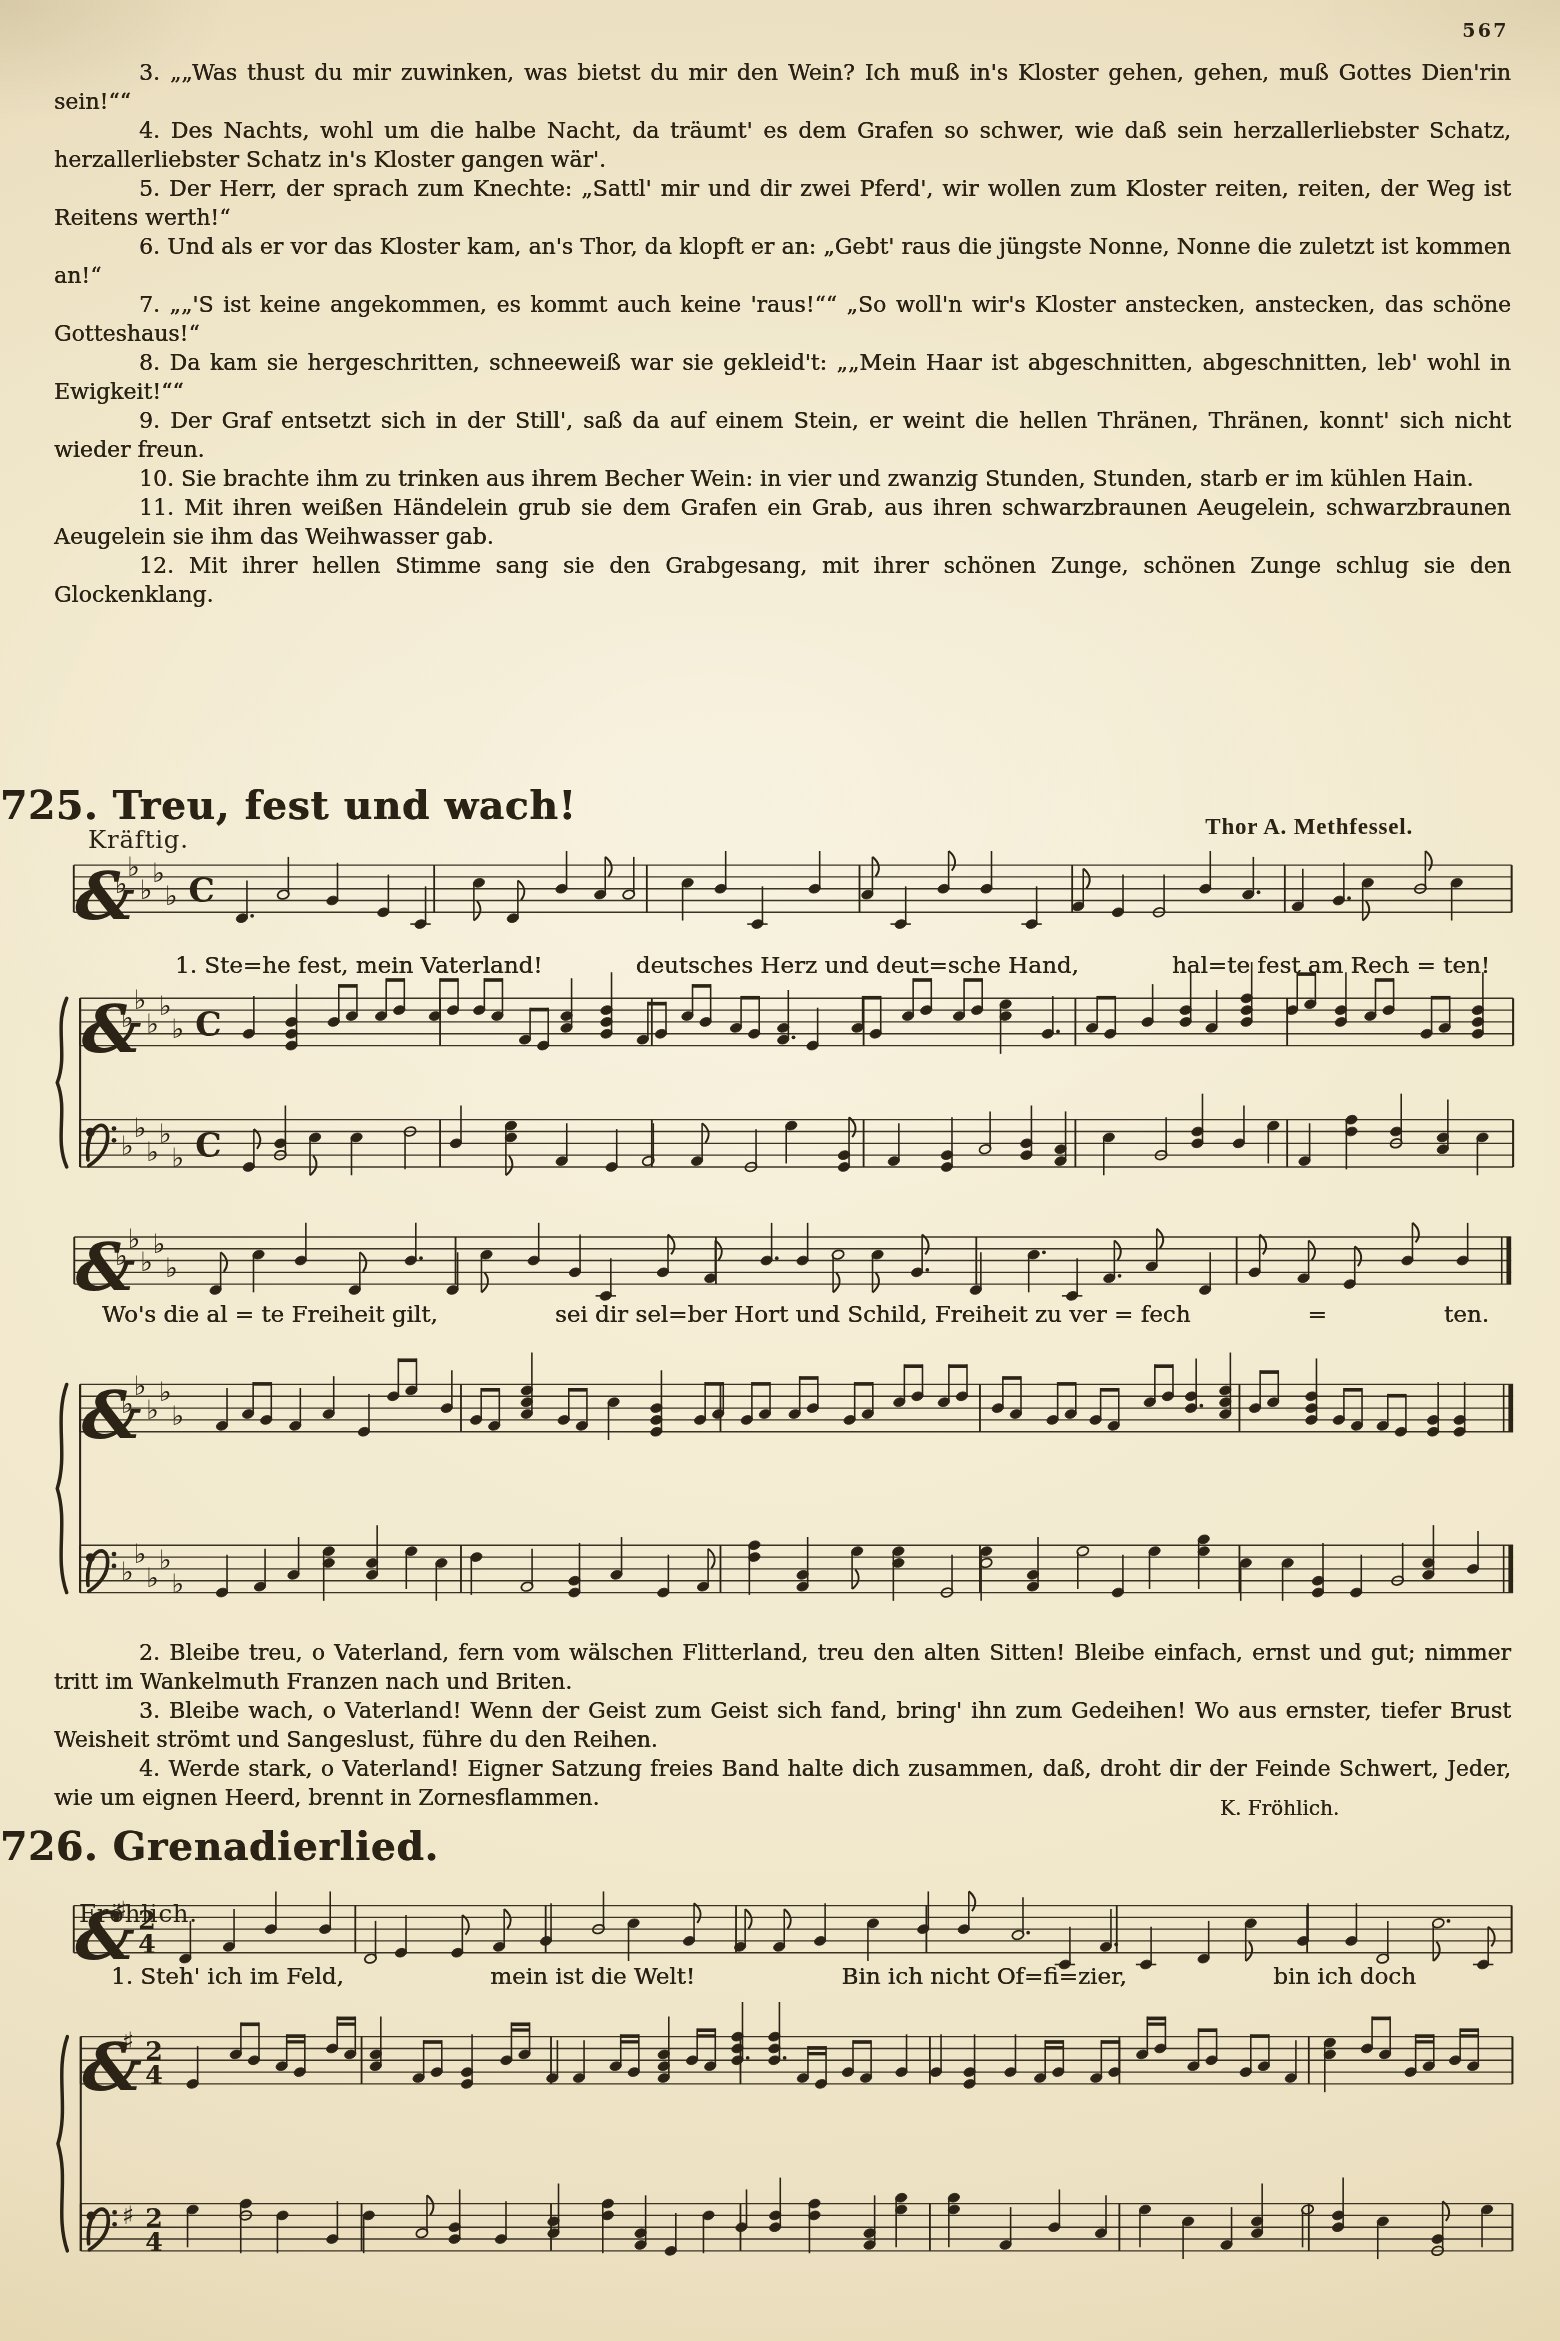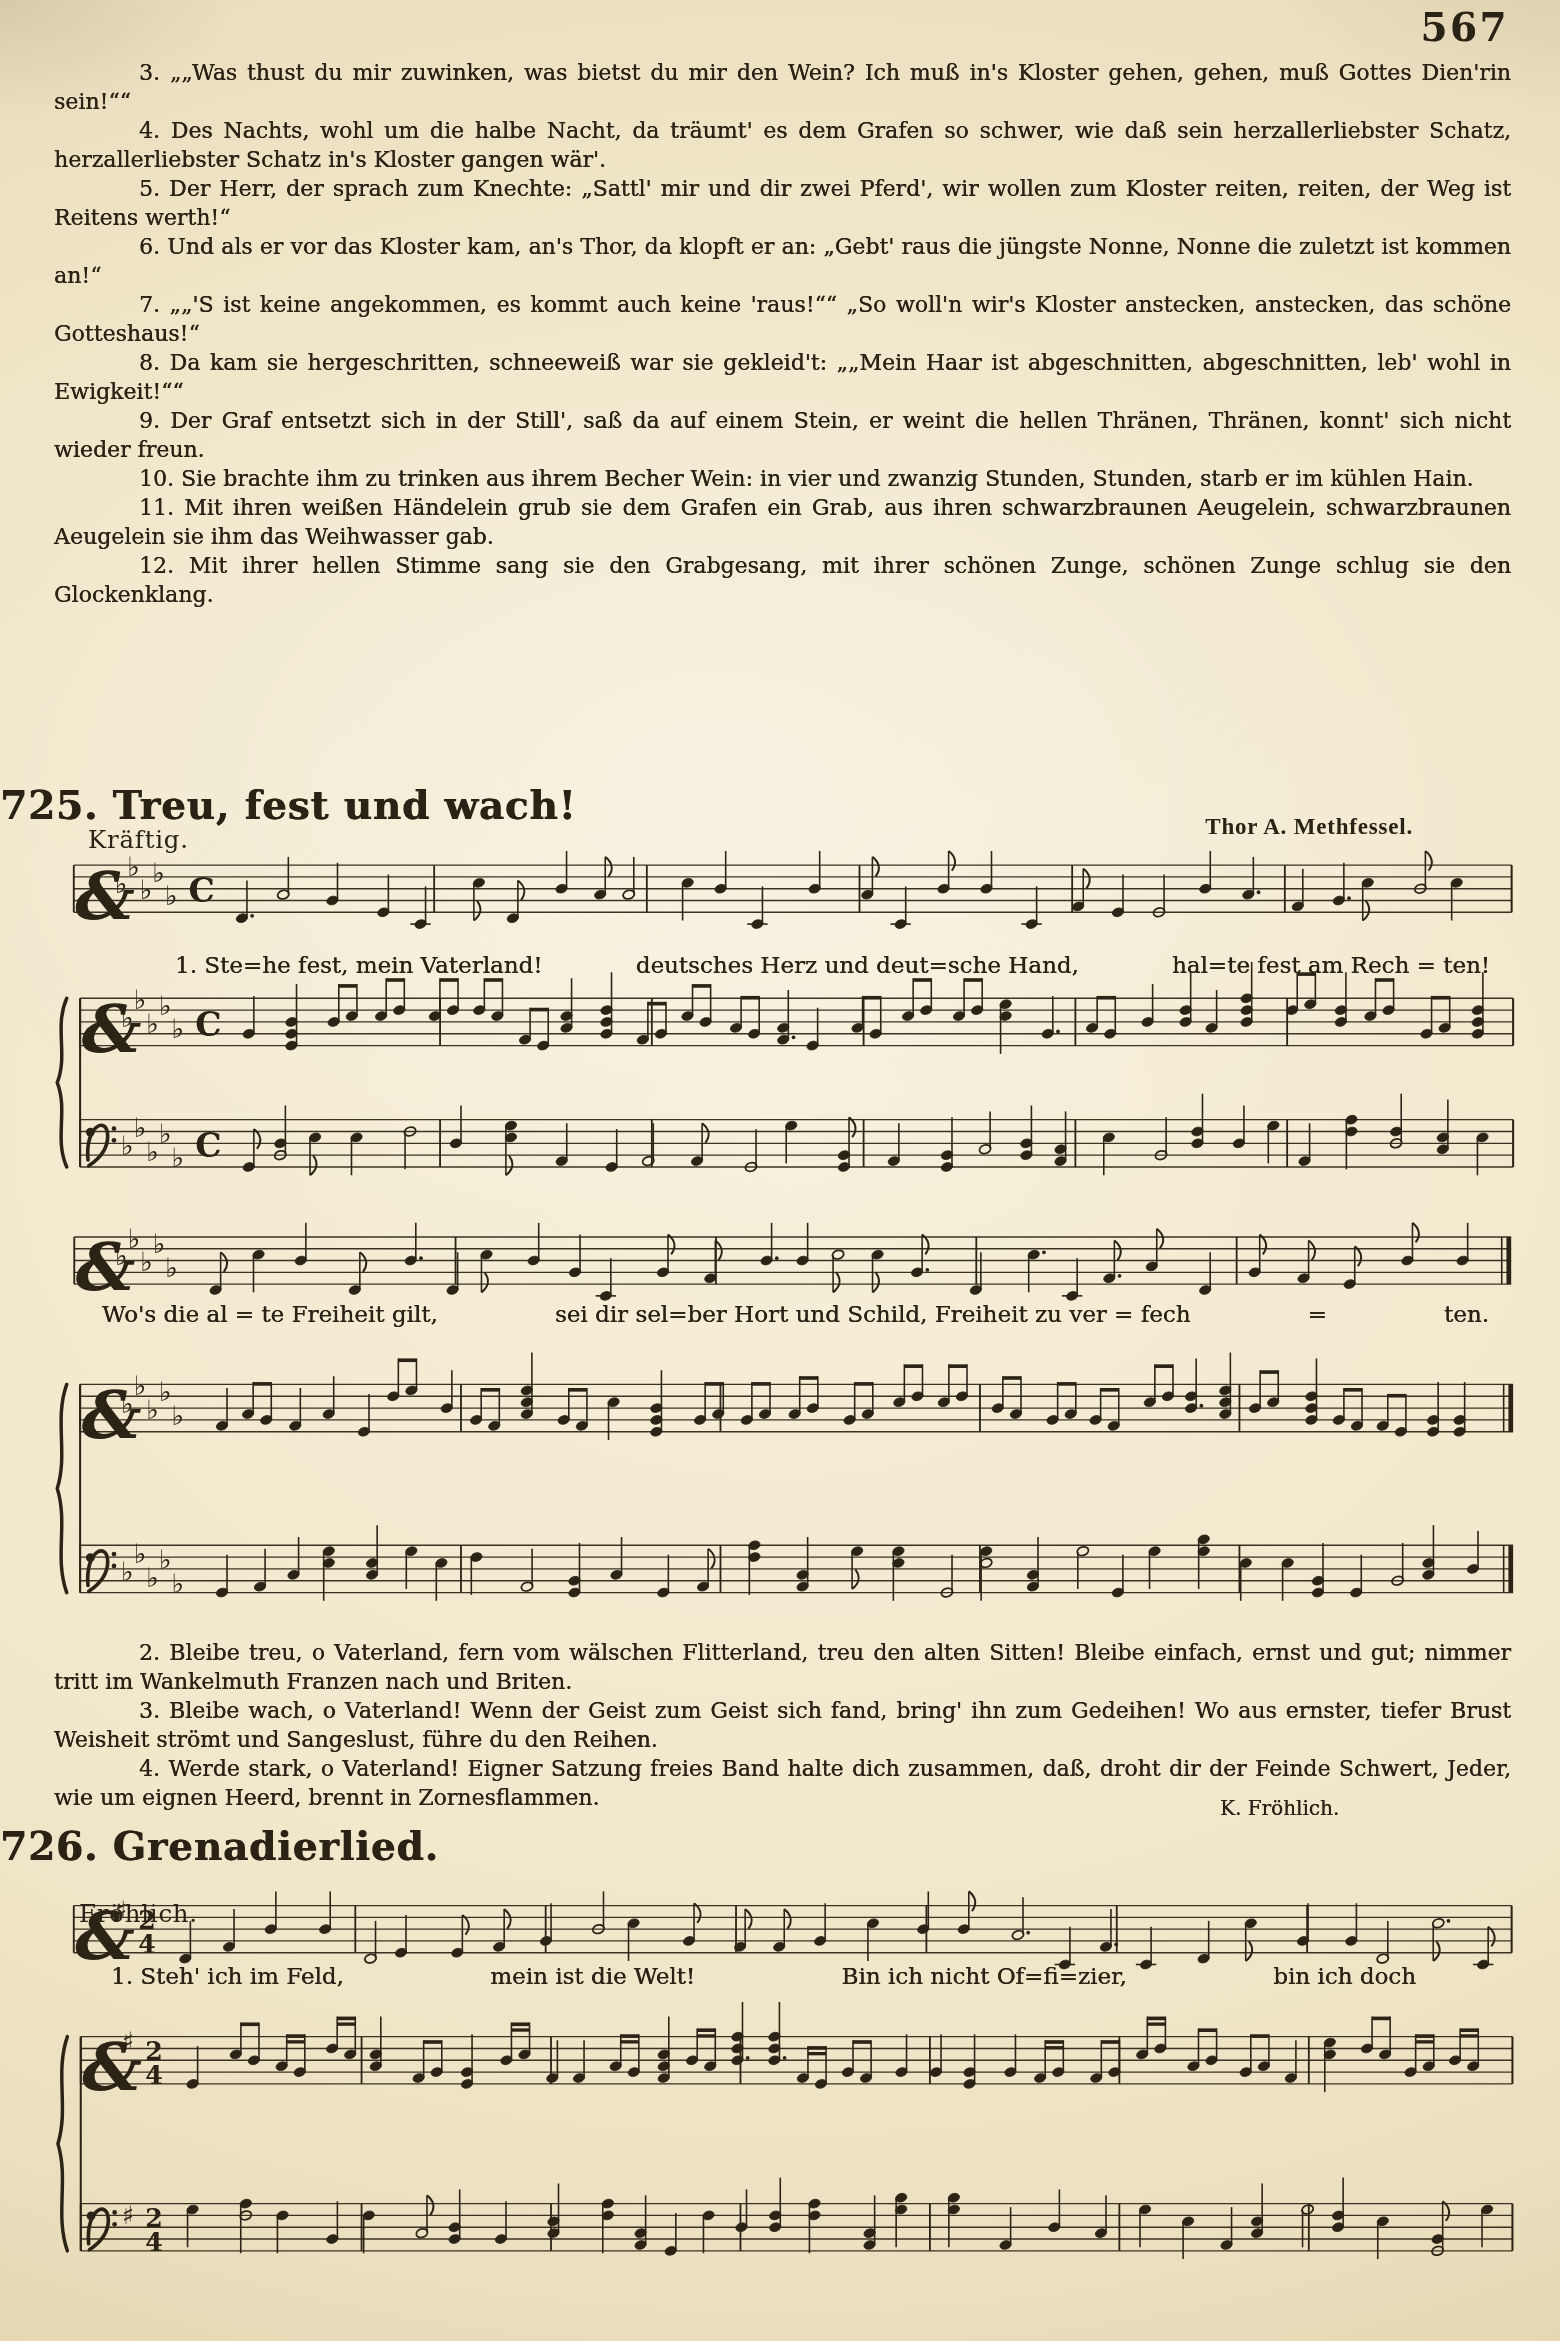--- a/index.html
+++ b/index.html
@@ -8,21 +8,21 @@
     font-family:"DejaVu Serif", serif;
     color:#2a2214;
     background-color:#f1e8cc;
     background-image:
       radial-gradient(331px 173px at 0% 0%, rgba(70,48,22,0.10), transparent 70%),
       radial-gradient(394px 158px at 100% 0%, rgba(70,48,22,0.06), transparent 70%),
       radial-gradient(1182px 788px at 46% 34%, rgba(255,255,255,0.30), transparent 65%),
       radial-gradient(1892px 1419px at 50% 48%, #f6efd8 0%, #f1e8cc 55%, #ebdfc0 82%, #e3d5ad 100%);
   }
   .abs{position:absolute;}
-  .pageno{top:4px;right:52px;font-size:39px;letter-spacing:2.4px;font-weight:bold;}
+  .pageno{top:19px;right:52px;font-size:19px;letter-spacing:2.4px;font-weight:bold;}
   .verses{left:54px;width:1457px;font-size:22px;line-height:29px;text-align:justify;
           text-shadow:0.3px 0 0 currentColor;}
   .verses p{margin:0;text-indent:85px;}
   .verses-top{top:58px;}
   .verses-725{top:1638px;}
   .song-title{left:0;width:1343px;text-align:left;font-size:39px;font-weight:bold;
               text-shadow:0.6px 0 0 currentColor;letter-spacing:0.8px;}
   .title-725{top:782px;}
   .title-726{top:1823px;}
   .tempo{font-size:24.4px;letter-spacing:0.8px;}

